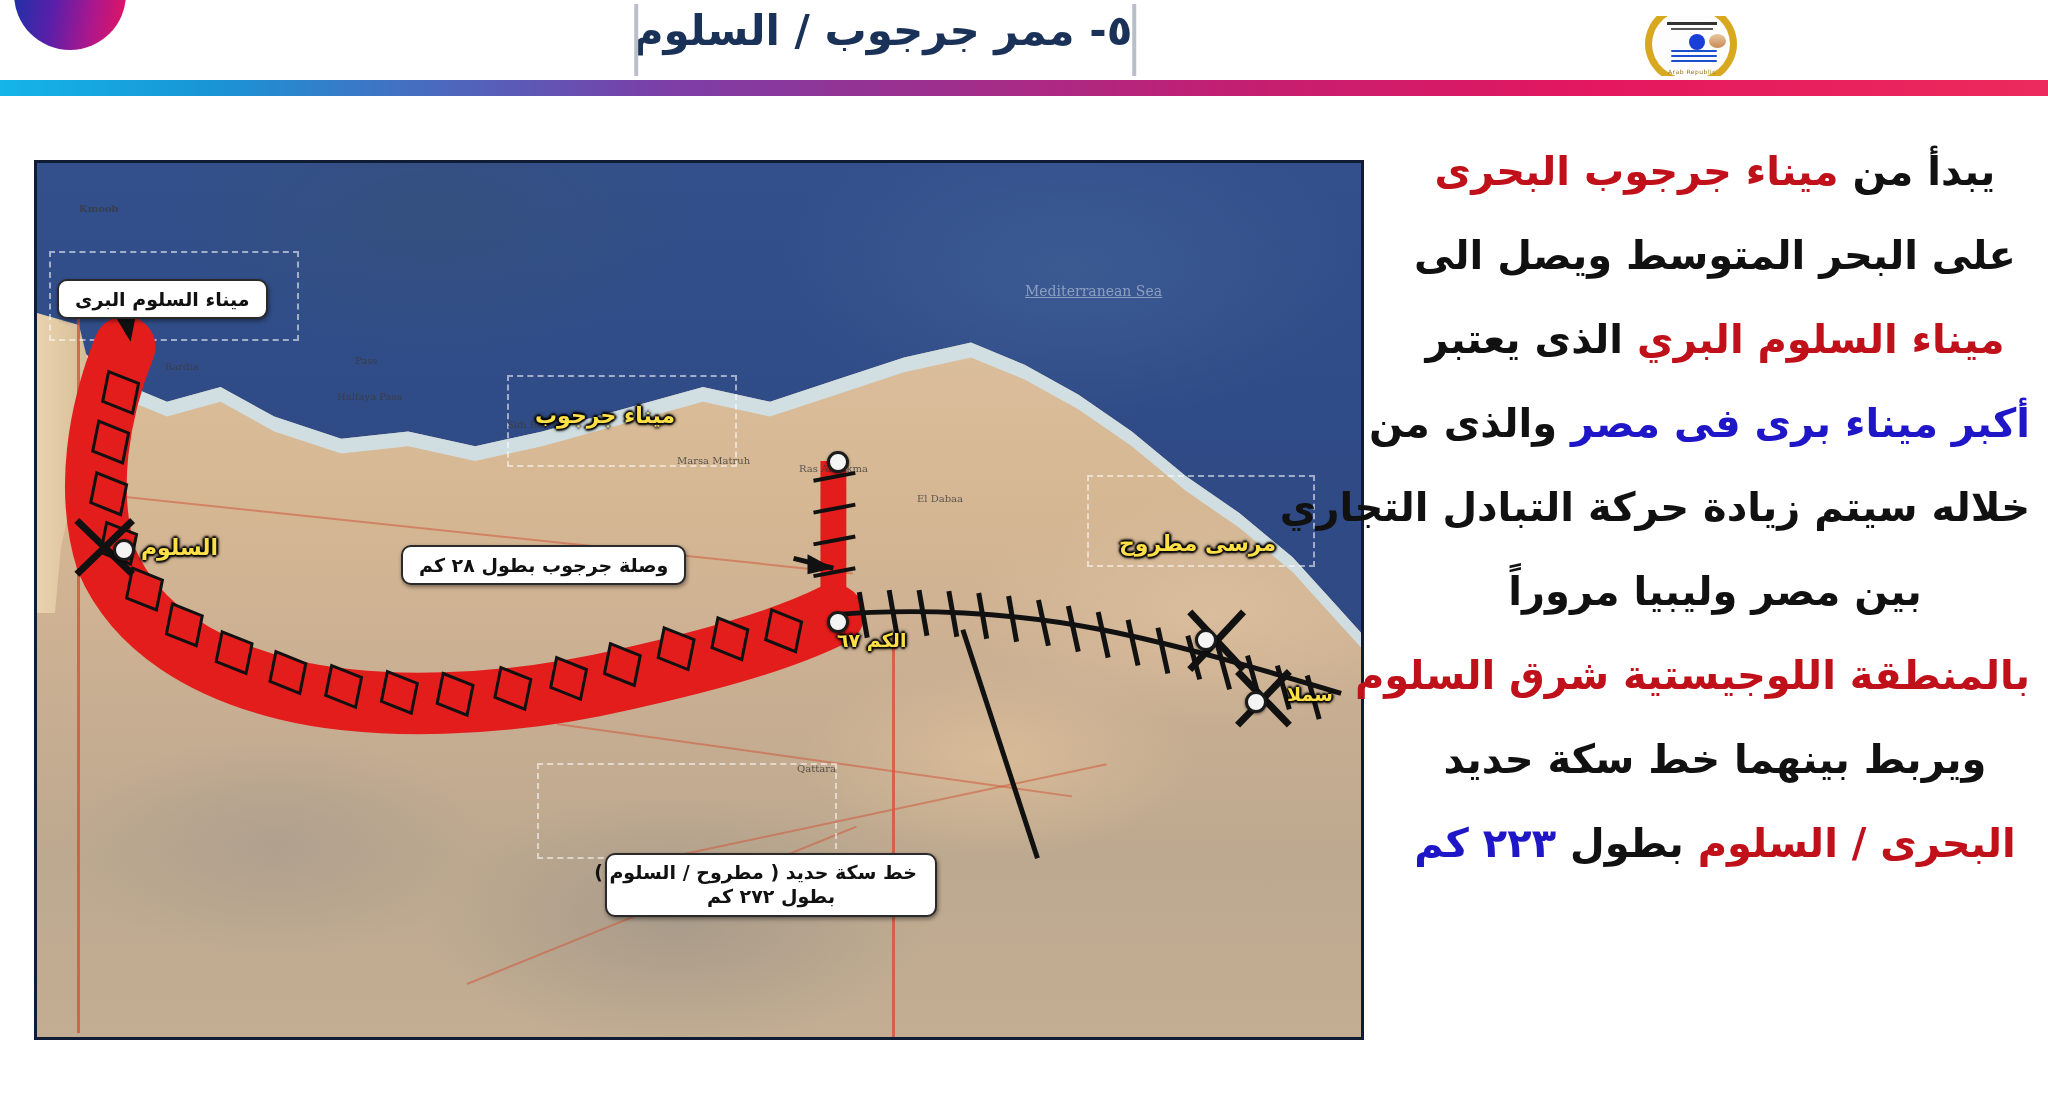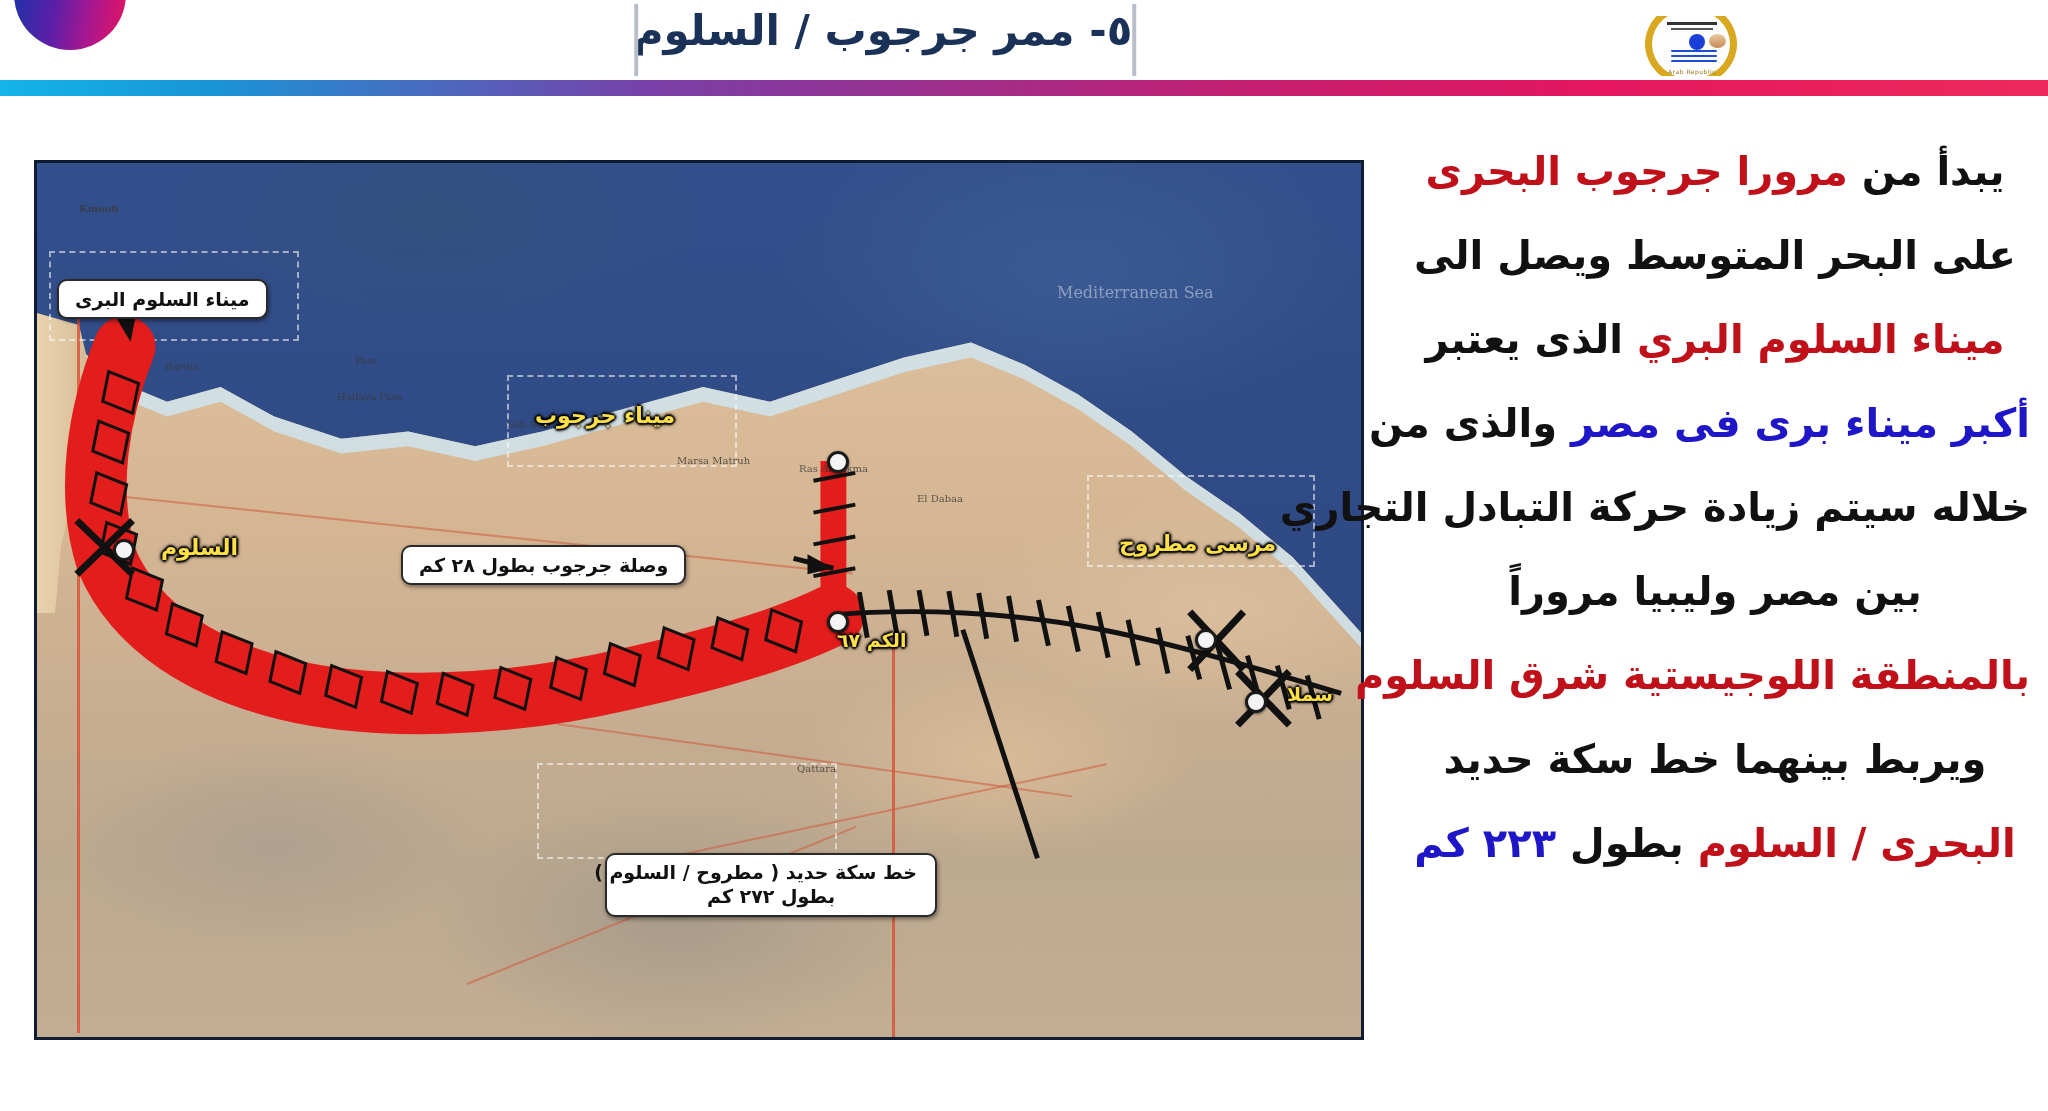--- a/index.html
+++ b/index.html
@@ -262,51 +262,51 @@
 
   <div class="tiny-geo" style="left:42px;top:40px;font-weight:bold;">Kmoob</div>
   <div class="tiny-geo" style="left:128px;top:198px;">Bardia</div>
   <div class="tiny-geo" style="left:300px;top:228px;">Halfaya Pass</div>
   <div class="tiny-geo" style="left:470px;top:256px;">Sidi Barrani</div>
   <div class="tiny-geo" style="left:318px;top:192px;">Pass</div>
   <div class="tiny-geo" style="left:640px;top:292px;">Marsa Matruh</div>
   <div class="tiny-geo" style="left:762px;top:300px;">Ras Al Hikma</div>
   <div class="tiny-geo" style="left:880px;top:330px;">El Dabaa</div>
   <div class="tiny-geo" style="left:760px;top:600px;">Qattara</div>
-  <div class="tiny-geo onsea" style="left:1020px;top:120px;font-size:16px;">Mediterranean Sea</div>
+  <div class="tiny-geo onsea" style="left:988px;top:120px;font-size:14px;text-decoration:underline;">Mediterranean Sea</div>
 
   <div class="marker-dot" style="left:76px;top:376px;"></div>
   <div class="marker-dot" style="left:790px;top:288px;"></div>
   <div class="marker-dot" style="left:790px;top:448px;"></div>
   <div class="marker-dot" style="left:1158px;top:466px;"></div>
   <div class="marker-dot" style="left:1208px;top:528px;"></div>
 
   <div class="mlabel-box" style="left:20px;top:116px;">ميناء السلوم البرى</div>
 
-  <div class="mlabel-white" style="left:124px;top:372px;">السلوم</div>
+  <div class="mlabel-white" style="left:104px;top:372px;">السلوم</div>
 
   <div class="mlabel-white" style="left:498px;top:240px;">ميناء جرجوب</div>
 
   <div class="mlabel-box" style="left:364px;top:382px;">وصلة جرجوب بطول ٢٨ كم</div>
 
   <div class="mlabel-white mlabel-sm" style="left:800px;top:466px;">الكم ٦٧</div>
 
   <div class="mlabel-box two" style="left:568px;top:690px;width:332px;">
     <div>خط سكة حديد ( مطروح / السلوم )</div>
     <div>بطول ٢٧٢ كم</div>
   </div>
 
   <div class="mlabel-white" style="left:1082px;top:368px;">مرسى مطروح</div>
 
   <div class="mlabel-white mlabel-sm" style="left:1250px;top:520px;">سملا</div>
 </div>
 
 <div class="text-panel">
   <div class="tline">
-    <span>يبدأ من </span><span class="red">مرورا جرجوب البحرى</span>
+    <span>يبدأ من </span><span class="red">ميناء جرجوب البحرى</span>
   </div>
   <div class="tline">
     <span>على البحر المتوسط ويصل الى</span>
   </div>
   <div class="tline">
     <span class="red">ميناء السلوم البري</span><span> الذى يعتبر</span>
   </div>
   <div class="tline">
     <span class="blue">أكبر ميناء برى فى مصر</span><span> والذى من</span>
   </div>

